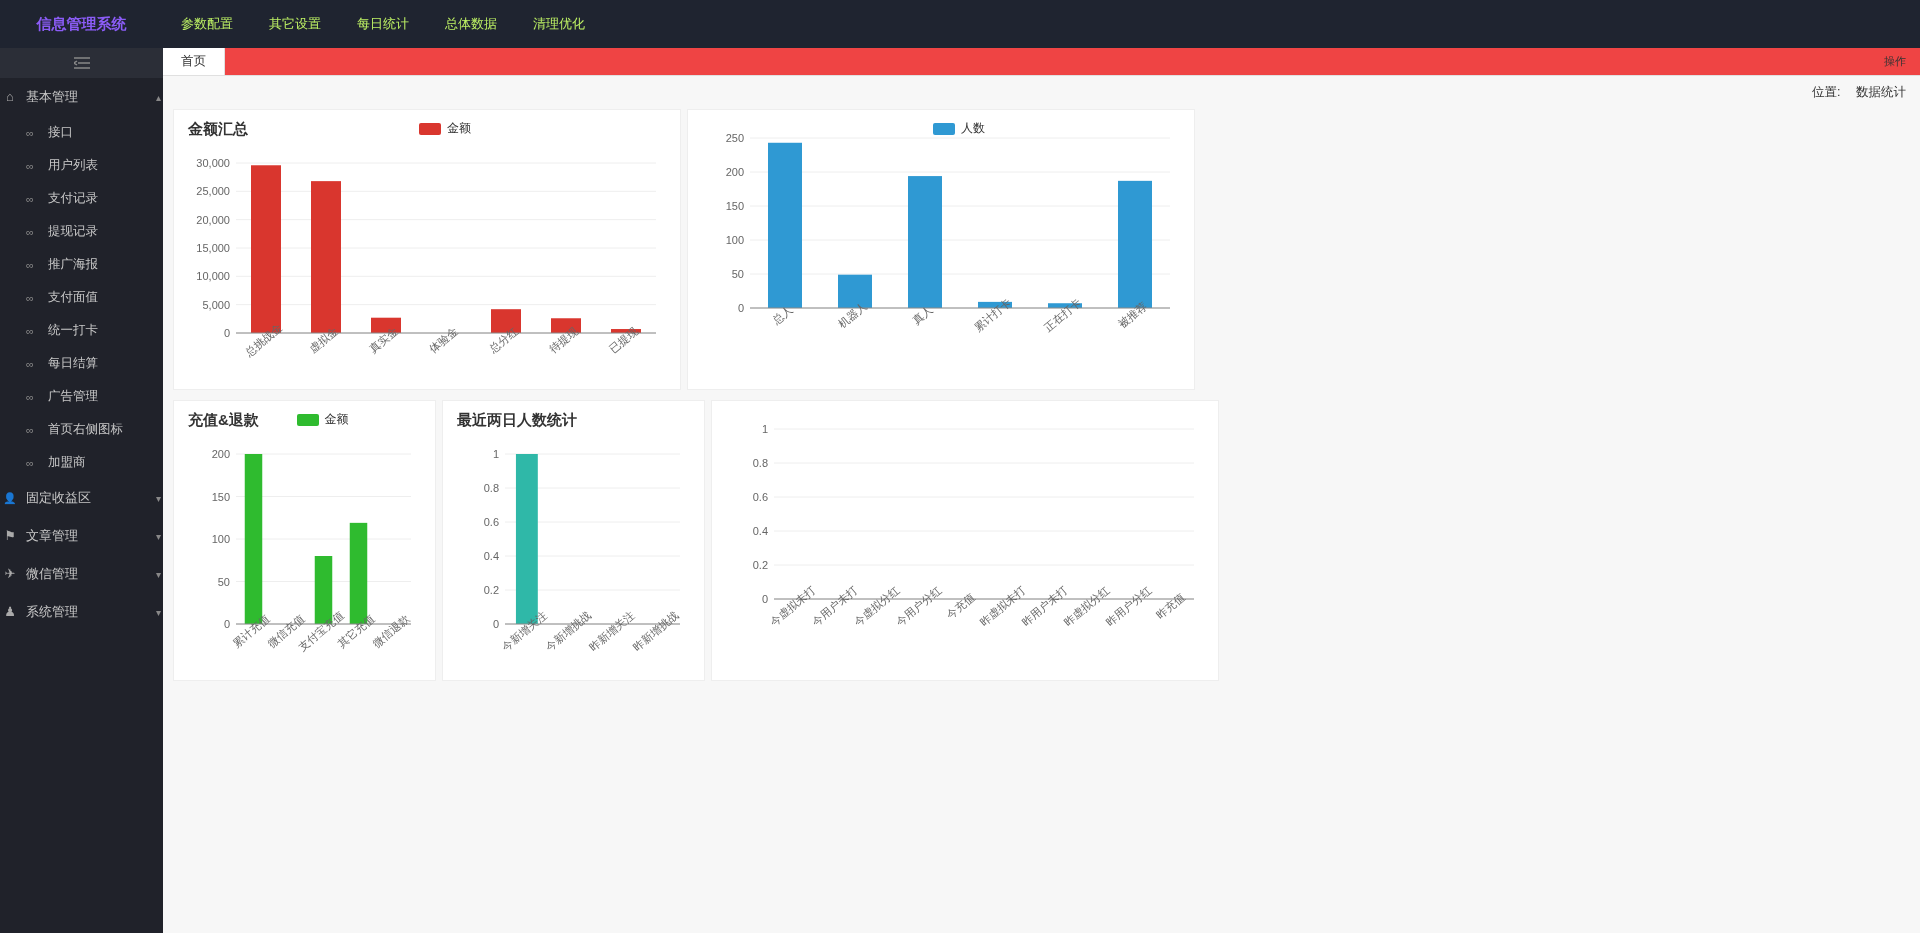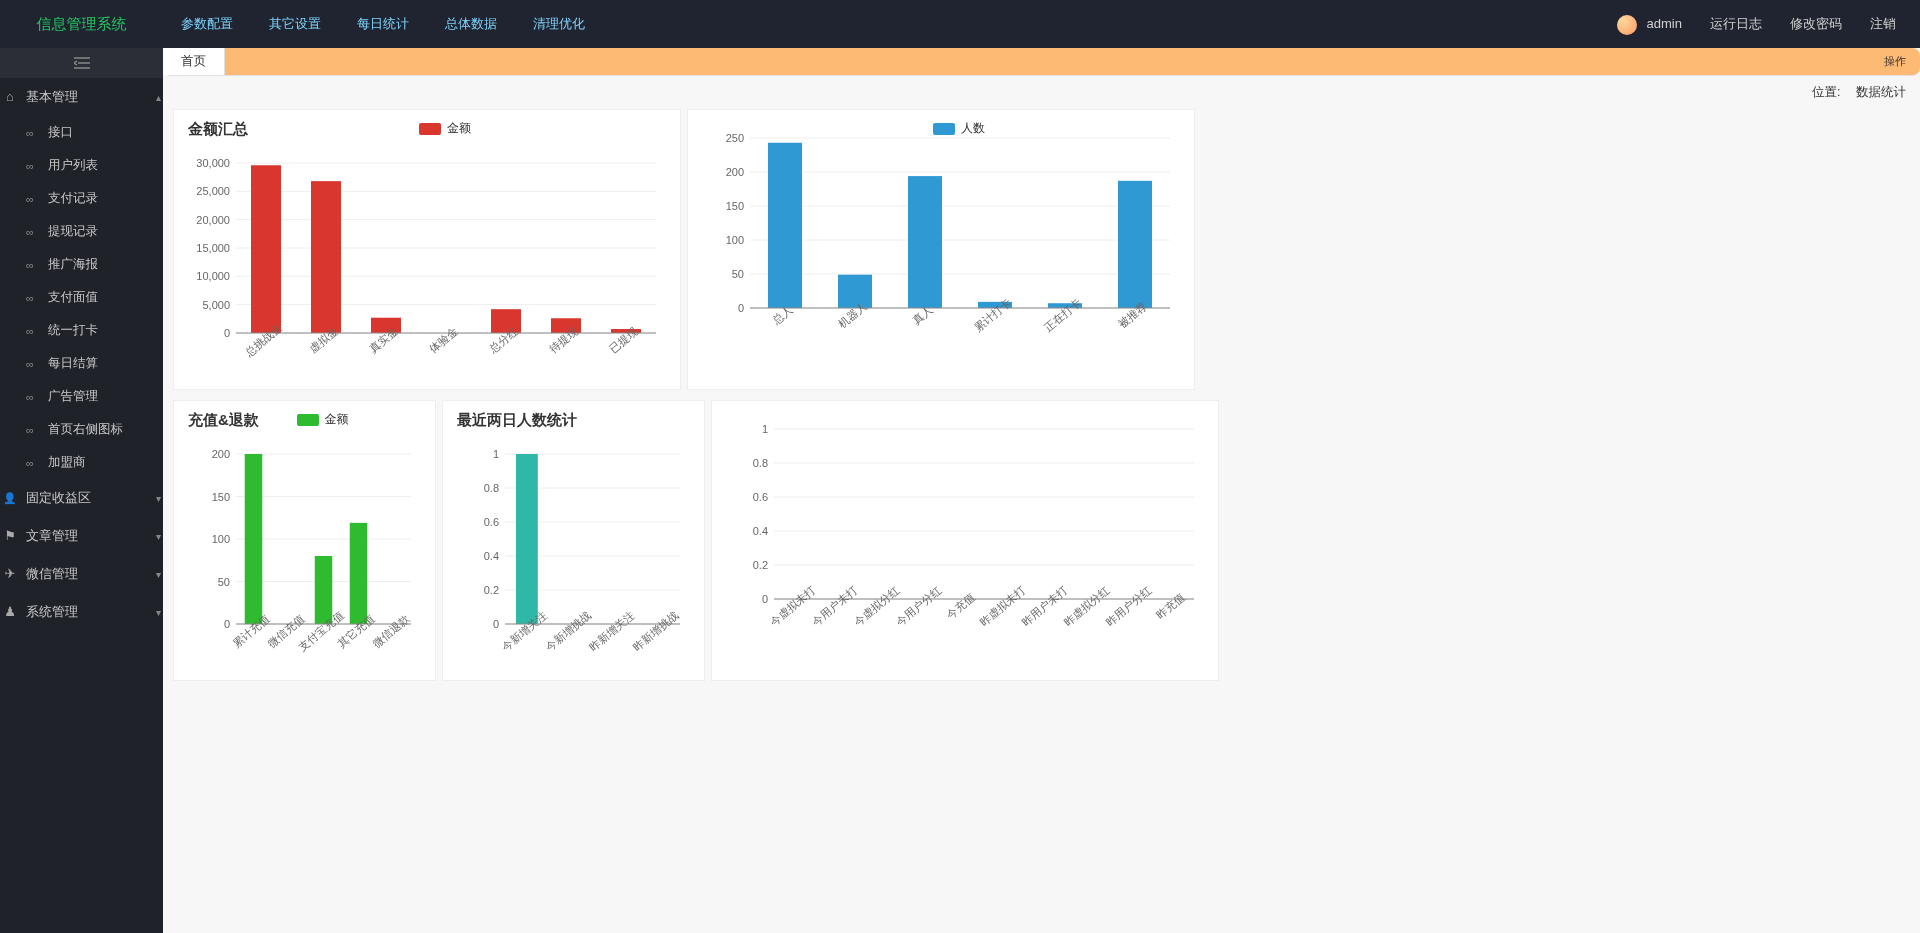--- a/index.html
+++ b/index.html
@@ -1,38 +1,38 @@
 <!DOCTYPE html>
 <html><head>
 <meta charset="utf-8">
 <style>
 * { margin: 0; padding: 0; box-sizing: border-box; }
 body { font-family: "Microsoft YaHei", Arial, sans-serif; font-size: 13px; color: #333; background: #fff; overflow: hidden; }
 
 
 .header { height: 48px; background: #1f2430; display: flex; align-items: center; color: #d0d0d0; }
-.logo { width: 163px; text-align: center; color: #22c55e; font-size: 15px; font-weight: 400; }
+.logo { width: 163px; text-align: center; color: #8b5cf6; font-size: 15px; font-weight: 700; }
 .topnav { display: flex; flex: 1; }
-.topnav a { padding: 0 18px; line-height: 48px; color: #7dd3fc; text-decoration: none; font-size: 13px; }
+.topnav a { padding: 0 18px; line-height: 48px; color: #bef264; text-decoration: none; font-size: 13px; }
 .topright { display: flex; align-items: center; margin-right: 10px; }
 .topright a { padding: 0 14px; line-height: 48px; color: #d0d0d0; text-decoration: none; font-size: 13px; }
 .avatar { width: 20px; height: 20px; border-radius: 50%; background: radial-gradient(circle at 30% 30%, #ffd89b, #ff9966); display: inline-block; margin-right: 6px; vertical-align: middle; }
 
 
 .sidebar { position: absolute; top: 48px; left: 0; width: 163px; bottom: 0; background: #20222a; color: #c7c7c7; overflow-y: auto; }
 .side-collapse { height: 30px; background: #2b2e37; display: flex; align-items: center; justify-content: center; color: #8a8a8a; }
 .side-item { padding: 10px 2px; cursor: pointer; display: flex; align-items: center; justify-content: space-between; font-size: 13px; }
 .side-ic { width: 16px; margin-right: 8px; display: inline-flex; align-items: center; justify-content: center; color: #aaa; }
 .side-sub { padding: 8px 14px 8px 26px; cursor: pointer; font-size: 12.5px; display: flex; align-items: center; }
 .side-sub .link-ic { width: 16px; margin-right: 6px; color: #888; font-size: 11px; }
 .arrow { font-size: 10px; color: #888; }
 
 
 .main { position: absolute; top: 48px; left: 163px; right: 0; bottom: 0; background: #f7f7f7; overflow: auto; }
-.tabbar { height: 28px; background: #fdba74; display: flex; align-items: center; border-bottom: 1px solid #e0e0e0; border-radius: 8px; }
+.tabbar { height: 28px; background: #ef4444; display: flex; align-items: center; border-bottom: 1px solid #e0e0e0; }
 .tab { background: #fff; padding: 0 18px; line-height: 27px; border-right: 1px solid #e0e0e0; font-size: 12.5px; }
 .tab-act { flex: 1; text-align: right; padding: 0 14px; line-height: 27px; font-size: 11px; cursor: pointer; }
 
 .crumb { padding: 8px 14px; font-size: 12.5px; text-align: right; }
 .crumb span.lbl { margin-right: 12px; }
 
 .charts { padding: 0 10px; }
 .row { display: flex; gap: 6px; margin-bottom: 10px; }
 .card { background: #fff; border: 1px solid #eee; padding: 10px 14px 14px; position: relative; }
 .card-title { font-size: 15px; font-weight: 600; margin-bottom: 6px; }
@@ -58,27 +58,20 @@
 
 <div class="header">
   <div class="logo">信息管理系统</div>
   <div class="topnav" id="topnav">
       <a href="#">参数配置</a>
       <a href="#">其它设置</a>
       <a href="#">每日统计</a>
       <a href="#">总体数据</a>
       <a href="#">清理优化</a>
     </div>
-  <div class="topright">
-    <a href="#">
-      <span class="avatar"></span>
-      <span>admin</span>
-    </a>
-    <span id="topright-links"><a href="#">运行日志</a><a href="#">修改密码</a><a href="#">注销</a></span>
-  </div>
 </div>
 
 <div class="sidebar">
   <div class="side-collapse">
     <svg width="16" height="12" viewBox="0 0 16 12">
       <line x1="0" y1="1" x2="16" y2="1" stroke="#888" stroke-width="1.5"></line>
       <line x1="4" y1="6" x2="16" y2="6" stroke="#888" stroke-width="1.5"></line>
       <line x1="0" y1="11" x2="16" y2="11" stroke="#888" stroke-width="1.5"></line>
       <polyline points="3,4 0,6 3,8" fill="none" stroke="#888" stroke-width="1.5"></polyline>
     </svg>

